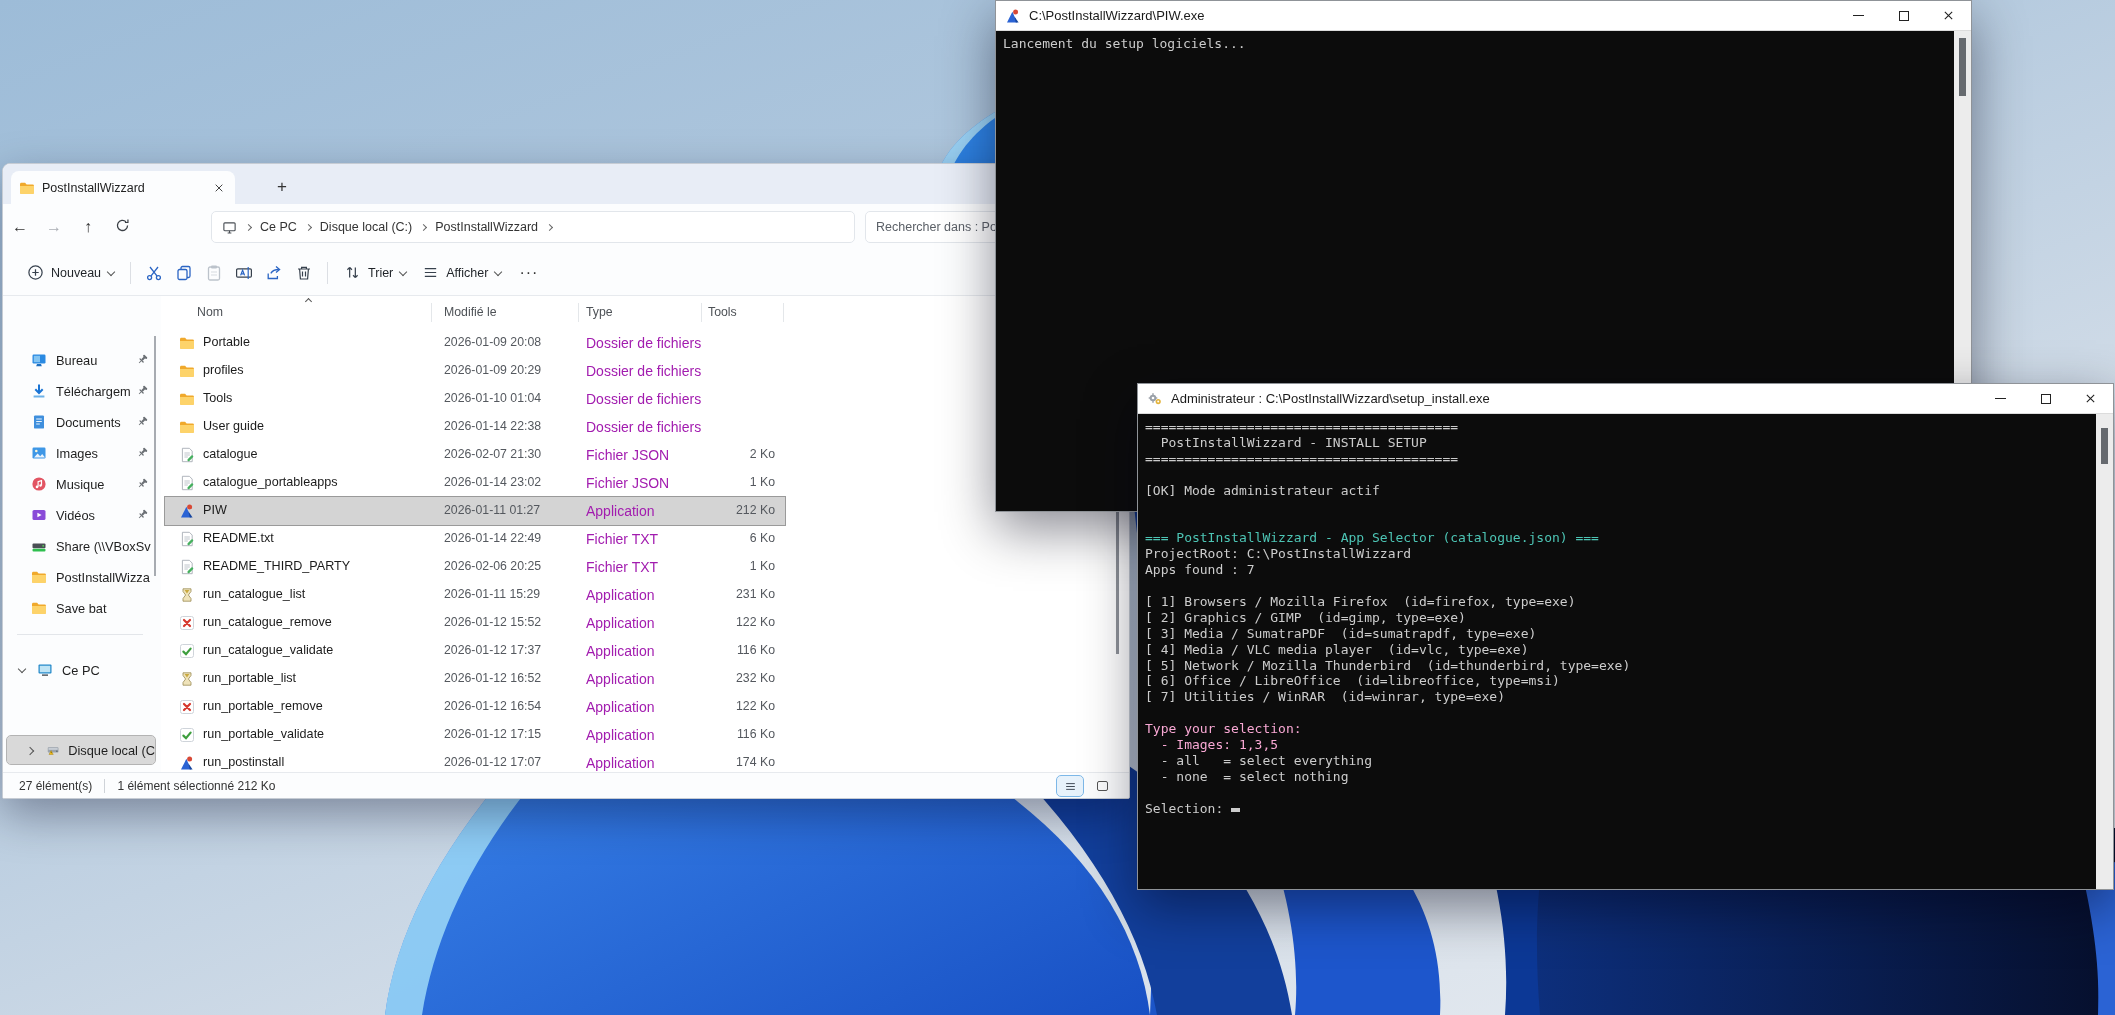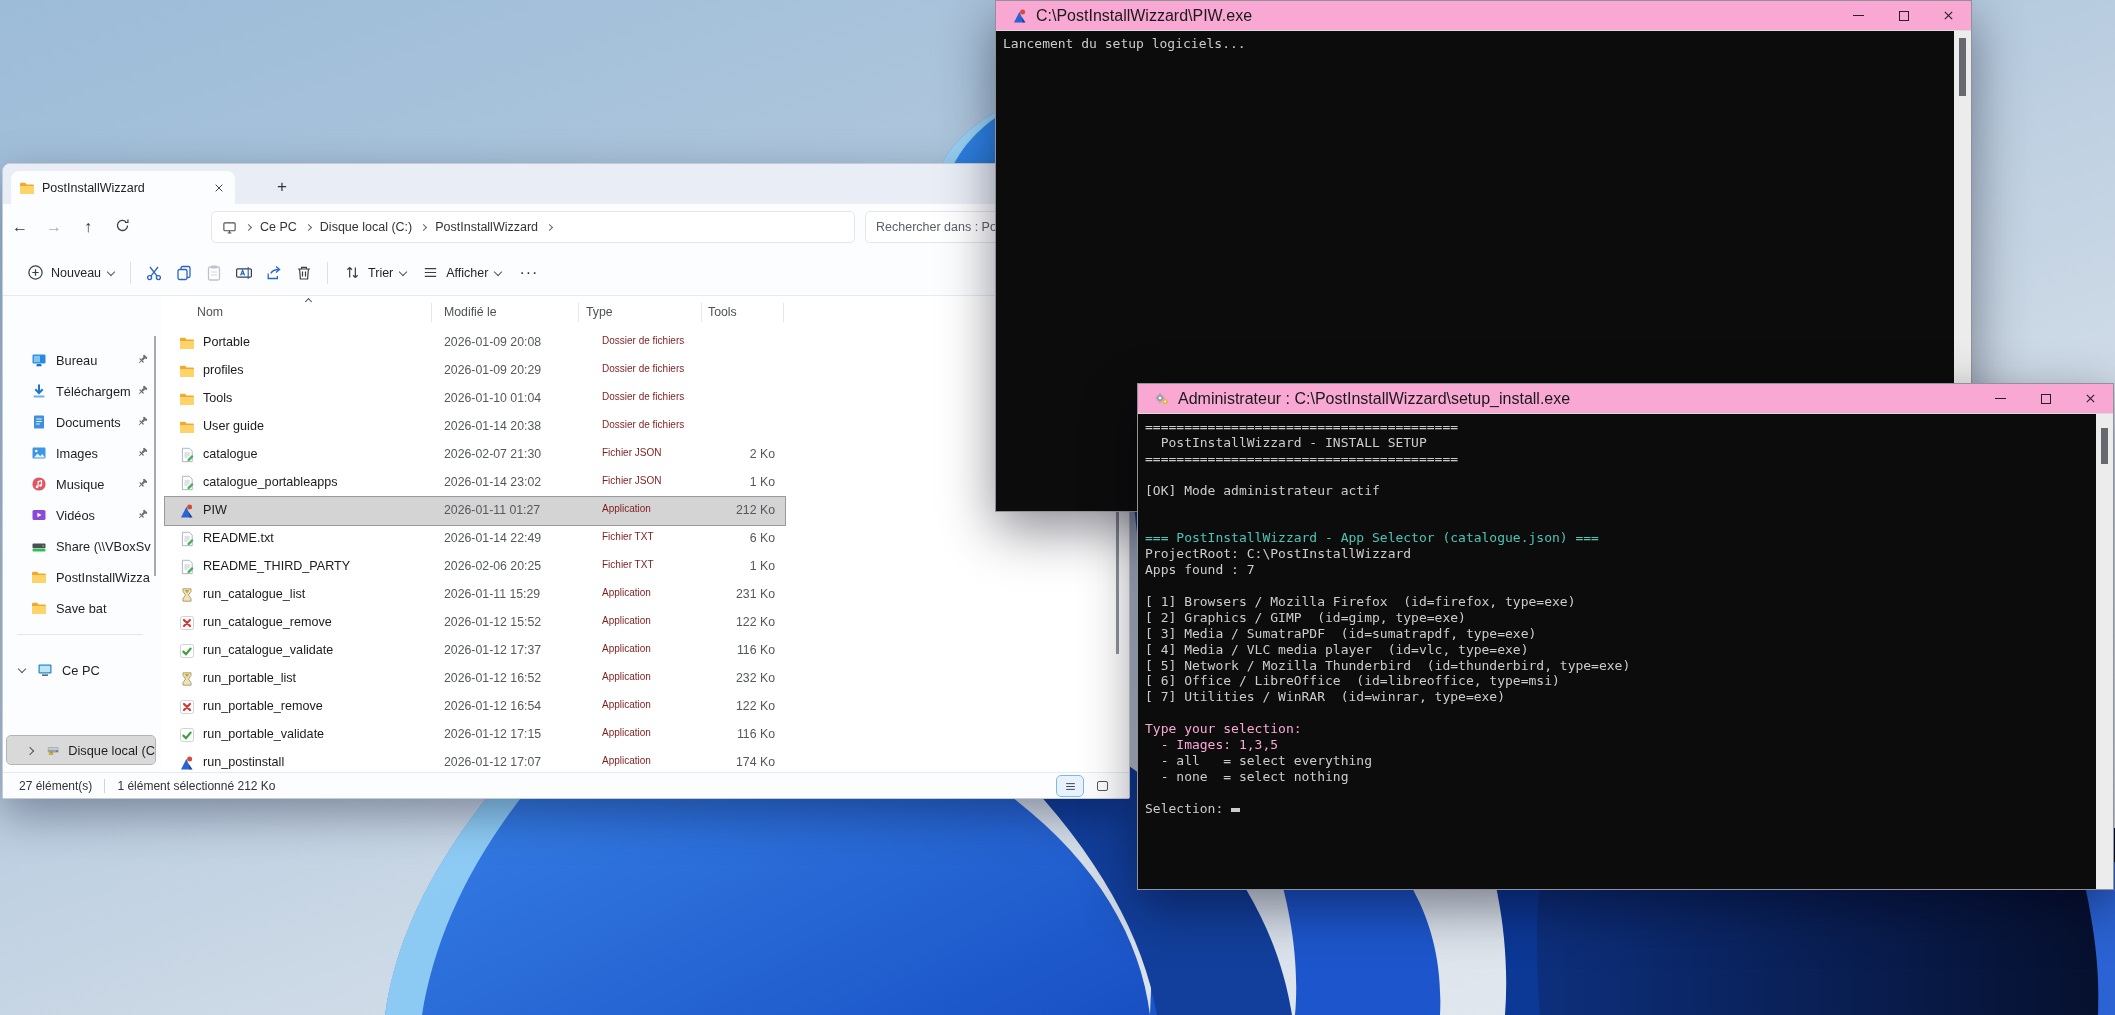--- a/index.html
+++ b/index.html
@@ -66,38 +66,38 @@
   .filearea { position:absolute; left:158px; top:0; right:0; height:100%; background:#fff; }
   .fhead { position:absolute; left:0; top:3px; right:0; height:27px; color:#4e5257; font-size:12.3px; }
   .fhead .hl { position:absolute; top:6px; }
   .hsep { position:absolute; top:4px; width:1px; height:19px; background:#e4e7ea; }
   .sortcv { position:absolute; left:145px; top:0px; color:#555; width:5px; height:5px; }
   .frow { position:absolute; left:4px; width:620px; height:28px; }
   .frow .fic { position:absolute; left:14px; top:6px; width:16px; height:16px; }
   .frow .fname { position:absolute; left:38px; top:6px; width:235px; font-size:12.6px; color:#1b1b1b;
     white-space:nowrap; overflow:hidden; }
   .frow .fdate { position:absolute; left:279px; top:6px; width:140px; color:#54585e; font-size:12.3px; }
-  .frow .ftype { position:absolute; left:421px; top:6px; width:120px; color:#7f1d1d; font-size:10px;margin-left:16px; }
+  .frow .ftype { position:absolute; left:421px; top:6px; width:120px; color:#a21caf; font-size:14px; }
   .frow .fsize { position:absolute; left:520px; top:6px; width:90px; color:#54585e; font-size:12.3px; text-align:right; }
   .frow.sel { background:#d4d4d4; outline:1px solid #9a9a9a; }
   .fscroll { position:absolute; left:955px; top:55px; width:3px; height:303px; background:#8f9399; }
 
   .statusbar { position:absolute; left:0; bottom:0; right:0; height:26px; background:#fcfdfe;
     border-top:1px solid #e7eaee; display:flex; align-items:center; font-size:12px; color:#333; }
   .statusbar .sdiv { width:1px; height:14px; background:#cfd3d8; margin:0 12px; }
   .viewbtns { position:absolute; right:14px; top:3px; display:flex; gap:6px; }
   .vbtn { width:26px; height:20px; border-radius:4px; display:flex; align-items:center; justify-content:center; }
   .vbtn.on { background:#e7f2fb; outline:1.5px solid #7db8e8; }
   .vbtn .sq { width:11px; height:10px; border:1.3px solid #555; border-radius:2px; }
 
   
   .console { position:absolute; background:#0c0c0c; border:1px solid #8f9398;
     box-shadow:0 18px 50px rgba(0,0,20,.45); }
-  .ctitle { position:absolute; left:0; top:0; right:0; height:30px; background:#f9a8d4;
-    display:flex; align-items:center; padding-left:16px; gap:8px; font-size:16px; color:#1a1a1a;
+  .ctitle { position:absolute; left:0; top:0; right:0; height:30px; background:#ffffff;
+    display:flex; align-items:center; padding-left:9px; gap:8px; font-size:13px; color:#1a1a1a;
     border-bottom:1px solid #dcdcdc; }
   .ctitle .t { flex:1; white-space:nowrap; overflow:hidden; }
   .wcs { display:flex; height:100%; }
   .wc { width:45px; height:100%; display:flex; align-items:center; justify-content:center; color:#222; }
   .wc .ming { width:11px; height:1px; background:#222; }
   .wc .maxg { width:10px; height:10px; border:1px solid #222; }
   .cscreen { position:absolute; left:0; top:30px; right:17px; bottom:0; background:#0c0c0c;
     font-family:"DejaVu Sans Mono","Liberation Mono",monospace; font-size:13px; line-height:15.9px;
     color:#cccccc; padding:5px 0 0 7px; overflow:hidden; }
   .cline { white-space:pre; min-height:15.9px; }
@@ -542,21 +542,21 @@
         <span class="fname">Tools</span>
         <span class="fdate">2026-01-10 01:04</span>
         <span class="ftype">Dossier de fichiers</span>
         <span class="fsize"></span>
       </div>
       <div class="frow" style="top:117px">
         <svg class="fic">
             <use href="#i-folder"></use>
           </svg>
         <span class="fname">User guide</span>
-        <span class="fdate">2026-01-14 20:38</span>
+        <span class="fdate">2026-01-14 22:38</span>
         <span class="ftype">Dossier de fichiers</span>
         <span class="fsize"></span>
       </div>
       <div class="frow" style="top:145px">
         <svg class="fic">
             <use href="#i-doc"></use>
           </svg>
         <span class="fname">catalogue</span>
         <span class="fdate">2026-02-07 21:30</span>
         <span class="ftype">Fichier JSON</span>

